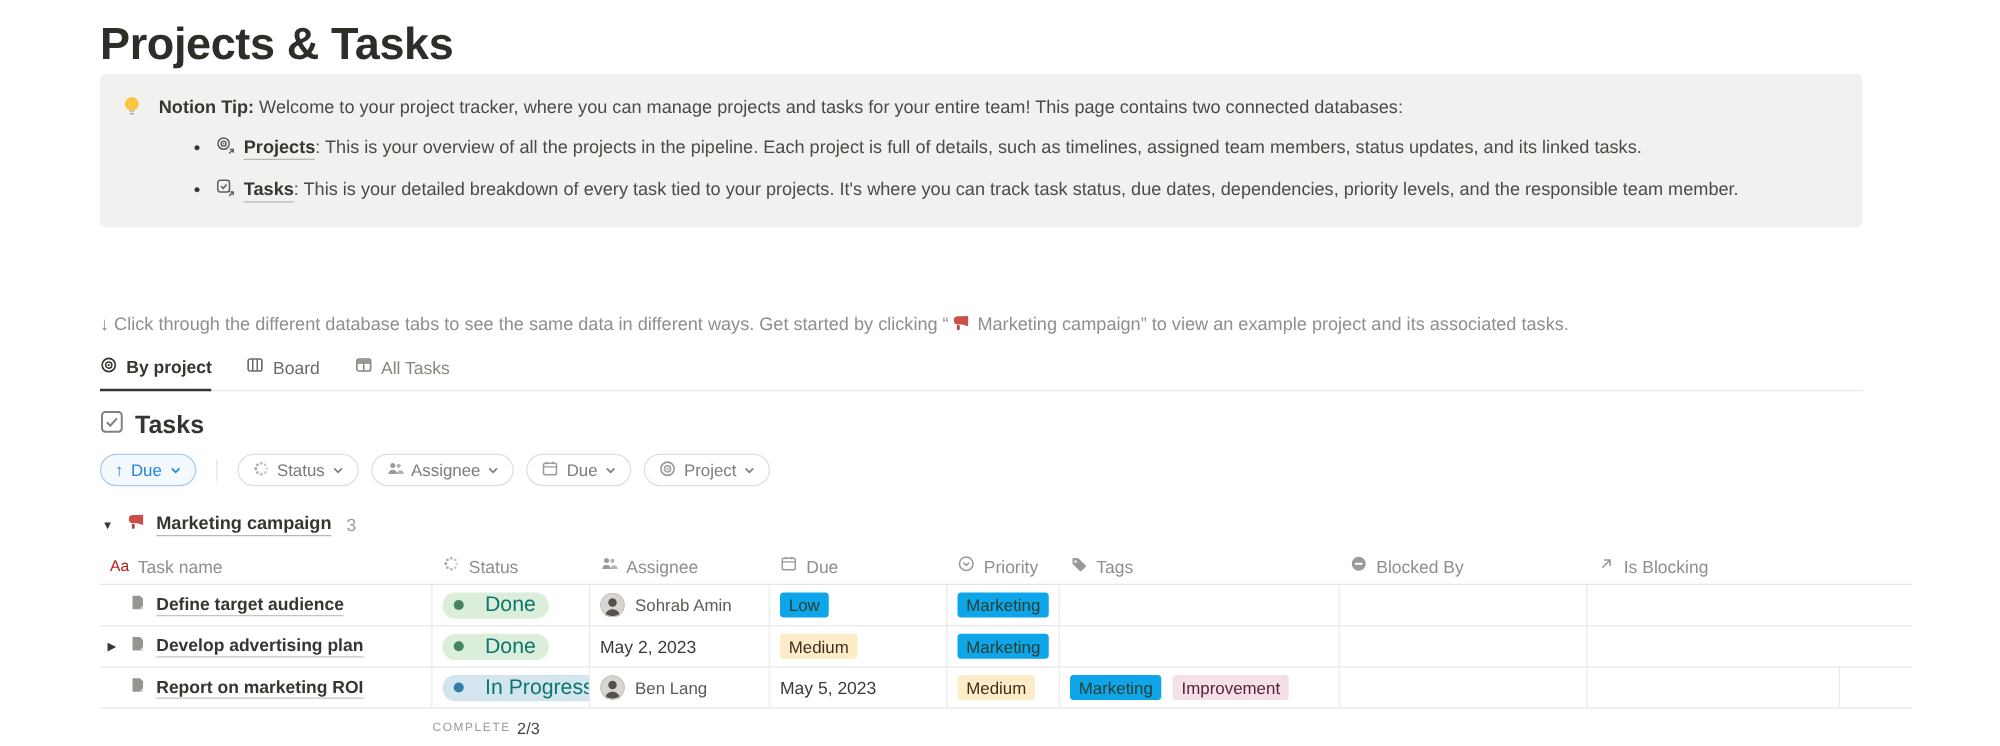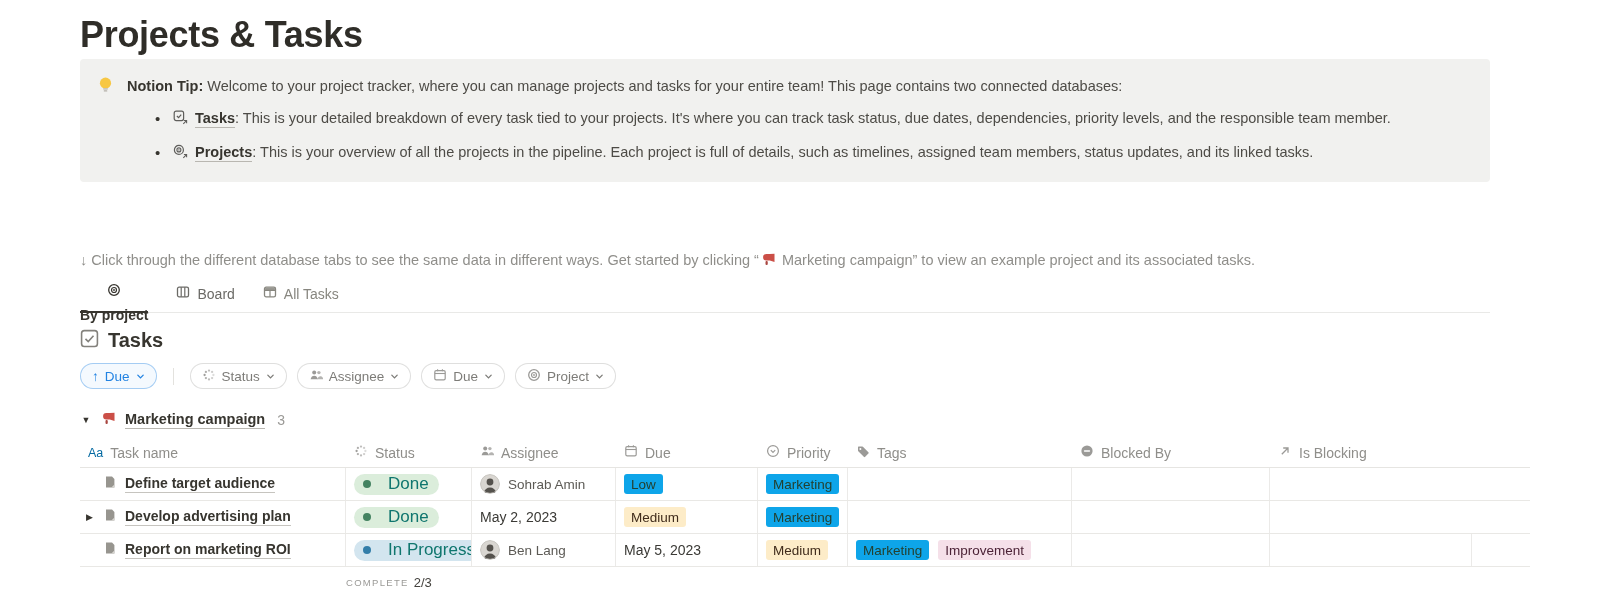--- a/index.html
+++ b/index.html
@@ -23,21 +23,21 @@
 
   
   .instruction { margin-top:68px; font-size:14.5px; line-height:21px; color:#8f8e8a; }
   .instruction .inline-ic { display:inline-block; vertical-align:-2px; margin:0 2px; }
 
   
   .tabs { margin-top:10px; width:1410px; height:30px; display:flex; gap:28px;
     border-bottom:1px solid #e9e9e7; }
   .tab { display:flex; align-items:center; gap:7px; font-size:14px; color:#87867f;
     padding-bottom:8px; cursor:default; }
-  .tab.active { color:#37352f; font-weight:700; border-bottom:2px solid #37352f; margin-bottom:-1px;flex-direction:column; }
+  .tab.active { color:#37352f; font-weight:700; border-bottom:2px solid #37352f; margin-bottom:-1px; }
   .tab svg { flex:none; }
 
   
   .section-head { margin-top:13px; height:28px; display:flex; align-items:center; gap:9px; }
   .section-head .stitle { font-size:20px; font-weight:700; color:#37352f; }
 
   
   .toolbar { margin-top:9px; display:flex; align-items:center; gap:10px; }
   .pillbtn { display:inline-flex; align-items:center; gap:6px; height:26px; padding:0 11px;
     border:1px solid rgba(55,53,47,0.16); border-radius:14px; font-size:13.5px; color:#7d7c78; background:#fff; }
@@ -49,21 +49,21 @@
   .group-head { margin-top:21px; height:20px; display:flex; align-items:center; gap:9px; }
   .tri { font-size:9px; color:#37352f; width:12px; text-align:center; }
   .group-name { font-size:14.5px; font-weight:700; color:#37352f; border-bottom:1px solid #b9b7b1; padding-bottom:1px; }
   .group-count { font-size:14px; color:#9b9a97; margin-left:3px; }
 
   
   .dbtable { margin-top:8px; width:1450px; }
   .trow { display:grid; grid-template-columns:266px 126px 144px 142px 90px 224px 198px 202px 58px; }
   .thead { height:30px; border-bottom:1px solid #e6e5e2; }
   .hcell { display:flex; align-items:center; gap:7px; padding:0 8px; font-size:14px; color:#8f8e8a; }
-  .hcell .aa { font-size:12.5px; color:#0369a1;text-align:center; }
+  .hcell .aa { font-size:12.5px; color:#b91c1c;text-align:center; }
   .drow { height:33px; border-bottom:1px solid #e9e8e5; }
   .tcell { display:flex; align-items:center; padding:0 8px; border-right:1px solid #ebeae8; overflow:hidden; }
   .tcell.gutter { border-right:none; }
   .taskcell { padding-left:6px; }
   .togglebox { width:17px; flex:none; font-size:9px; color:#37352f; text-align:left; }
   .page-ic { flex:none; margin-right:8px; }
   .task-link { font-size:14px; font-weight:700; color:#37352f; border-bottom:1px solid #c6c4bf; padding-bottom:1px; white-space:nowrap; }
   .status-pill { display:inline-flex; align-items:center; gap:17px; height:21px; padding:0 10px 0 9px;
     border-radius:11px; font-size:17px; color:#0f766e; white-space:nowrap; }
   .status-pill .dot { width:8px; height:8px; border-radius:50%; flex:none; }
@@ -170,32 +170,32 @@
           <circle cx="8" cy="6" r="4.7" fill="#f7c744"></circle>
           <rect x="6" y="10.2" width="4" height="1.3" rx=".5" fill="#c9c5bd"></rect>
           <rect x="6.5" y="12" width="3" height="1.1" rx=".5" fill="#b3afa7"></rect>
         </svg>
     </span>
     <div class="callout-body">
       <p><b>Notion Tip:</b><span> Welcome to your project tracker, where you can manage projects and tasks for your entire team! This page contains two connected databases:</span></p>
       <ul>
         <li>
           <span class="li-ic"><svg width="15" height="15" viewBox="0 0 15 15" style="color:#5f5e5b">
-                <rect x="1.2" y="1.2" width="9.4" height="9.4" rx="2" fill="none" stroke="currentColor" stroke-width="1.2"></rect>
-                <path d="M3.9 6l1.7 1.7 2.6-3.1" fill="none" stroke="currentColor" stroke-width="1.2"></path>
-                <path d="M10.3 13.8l3.2-3.2M10.9 10.5h2.7v2.7" fill="none" stroke="currentColor" stroke-width="1.1"></path>
-              </svg></span><a class="db-link">Tasks</a><span>: This is your detailed breakdown of every task tied to your projects. It's where you can track task status, due dates, dependencies, priority levels, and the responsible team member.</span>
-        </li>
-        <li>
-          <span class="li-ic"><svg width="15" height="15" viewBox="0 0 15 15" style="color:#5f5e5b">
                 <circle cx="5.9" cy="5.9" r="4.5" fill="none" stroke="currentColor" stroke-width="1.2"></circle>
                 <circle cx="5.9" cy="5.9" r="2" fill="none" stroke="currentColor" stroke-width="1.1"></circle>
                 <circle cx="5.9" cy="5.9" r=".7" fill="currentColor"></circle>
                 <path d="M10.3 13.8l3.2-3.2M10.9 10.5h2.7v2.7" fill="none" stroke="currentColor" stroke-width="1.1"></path>
               </svg></span><a class="db-link">Projects</a><span>: This is your overview of all the projects in the pipeline. Each project is full of details, such as timelines, assigned team members, status updates, and its linked tasks.</span>
+        </li>
+        <li>
+          <span class="li-ic"><svg width="15" height="15" viewBox="0 0 15 15" style="color:#5f5e5b">
+                <rect x="1.2" y="1.2" width="9.4" height="9.4" rx="2" fill="none" stroke="currentColor" stroke-width="1.2"></rect>
+                <path d="M3.9 6l1.7 1.7 2.6-3.1" fill="none" stroke="currentColor" stroke-width="1.2"></path>
+                <path d="M10.3 13.8l3.2-3.2M10.9 10.5h2.7v2.7" fill="none" stroke="currentColor" stroke-width="1.1"></path>
+              </svg></span><a class="db-link">Tasks</a><span>: This is your detailed breakdown of every task tied to your projects. It's where you can track task status, due dates, dependencies, priority levels, and the responsible team member.</span>
         </li>
       </ul>
     </div>
   </div>
 
   <p class="instruction"><span>↓ Click through the different database tabs to see the same data in different ways. Get started by clicking “</span><span class="inline-ic"><svg width="15" height="15" viewBox="0 0 14 14">
           <use href="#i-mega"></use>
         </svg></span><span> Marketing campaign” to view an example project and its associated tasks.</span></p>
 
   <div class="tabs">

